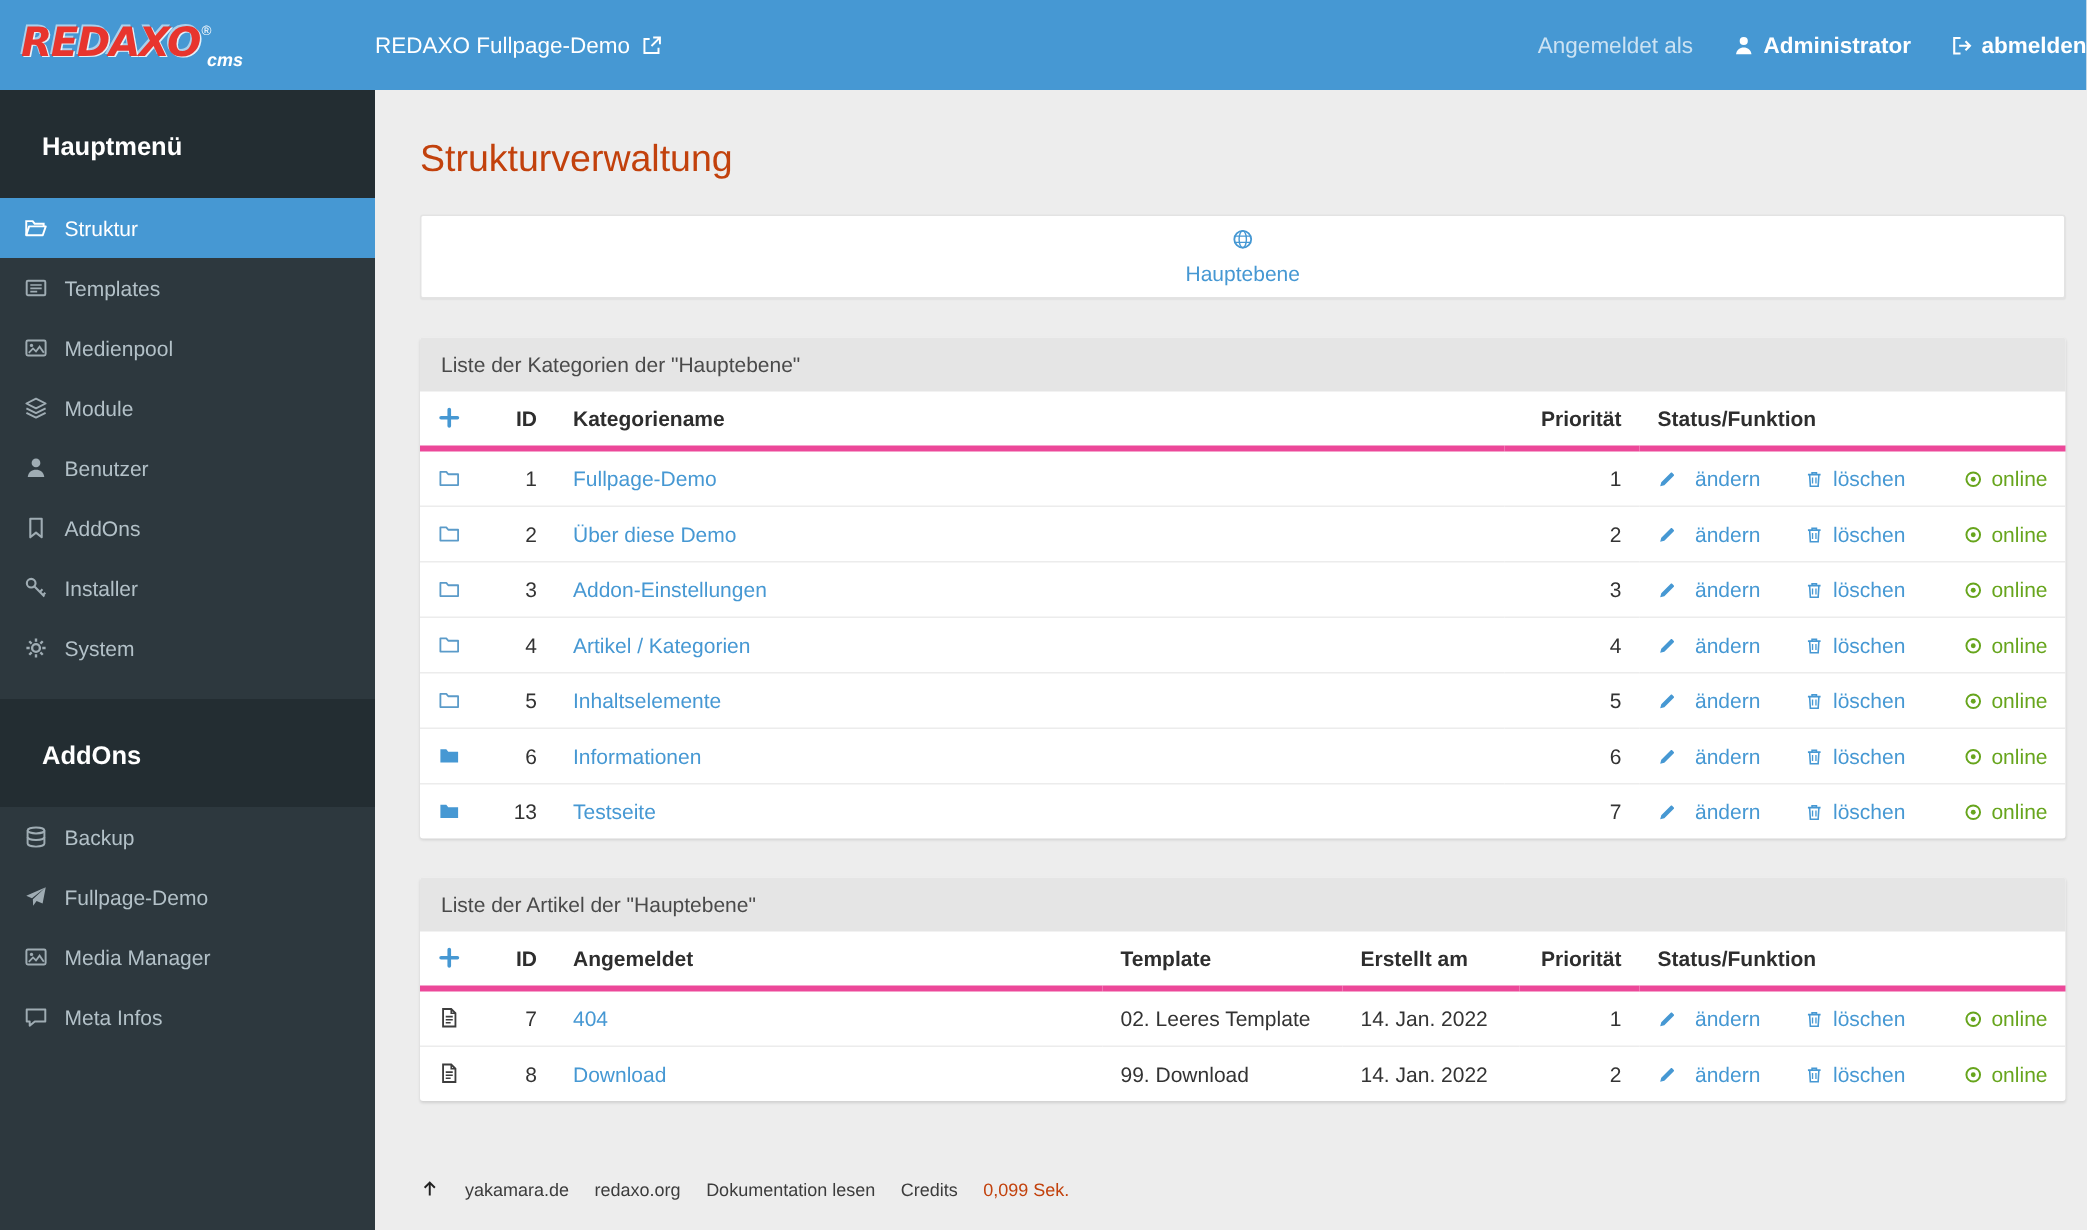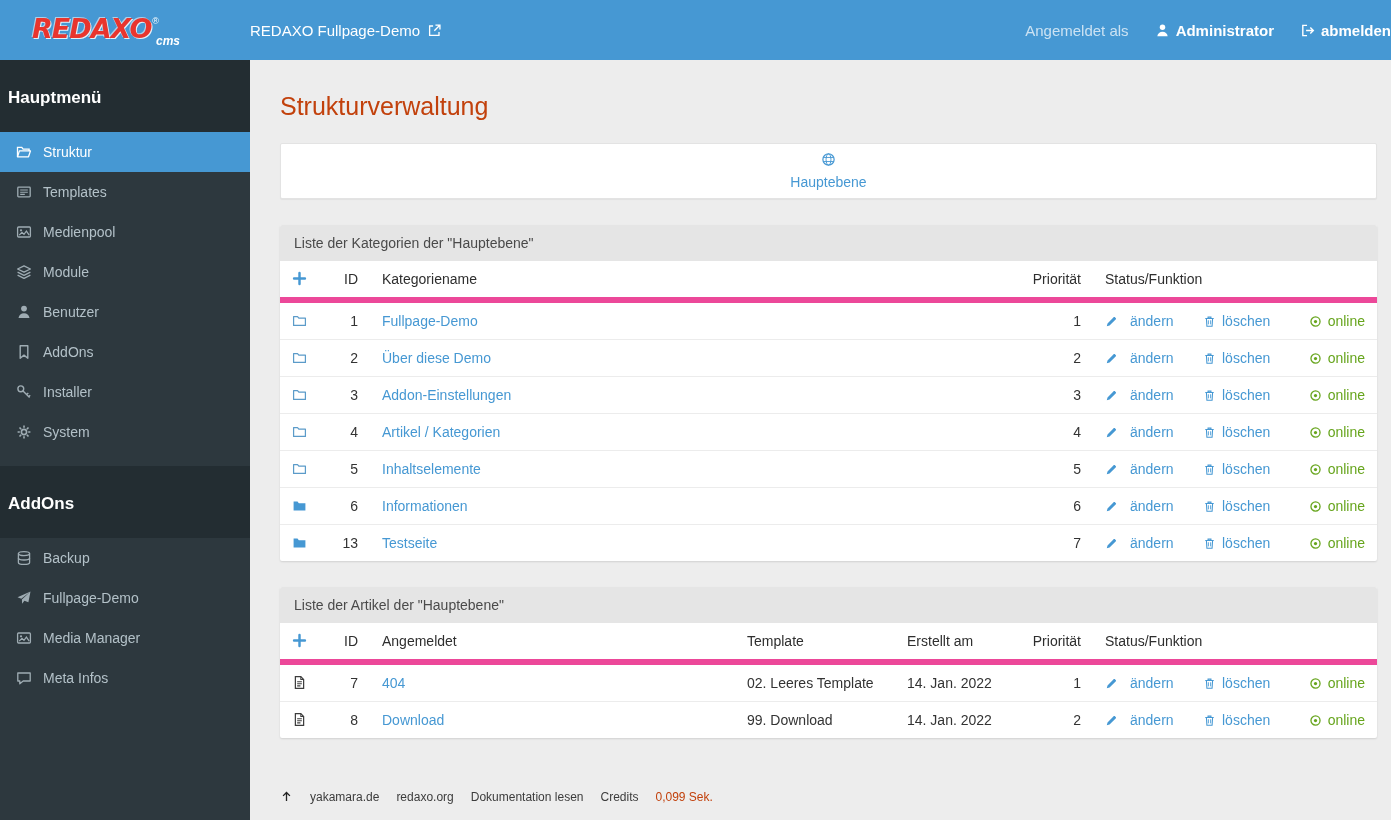--- a/index.html
+++ b/index.html
@@ -23,42 +23,42 @@
     font-size:14px;color:#333;
   }
   svg.ic{width:15px;height:15px;vertical-align:-2px;}
   a{text-decoration:none;color:var(--blue);cursor:pointer;}
 
   
   .topbar{
     height:60px;background:var(--blue);color:#fff;
     display:flex;align-items:center;
   }
-  .logo{width:250px;padding-left:32px;white-space:nowrap;cursor:pointer;}
+  .logo{width:250px;padding-left:14px;white-space:nowrap;cursor:pointer;}
   .logo-text{
     font-family:"DejaVu Sans",sans-serif;font-weight:bold;font-style:italic;
     font-size:27px;color:var(--red);letter-spacing:-1px;
     text-shadow:1px 1px 0 rgba(255,255,255,.85), -1px -1px 0 rgba(255,255,255,.55);
   }
   .logo-reg{color:#fff;font-size:9px;vertical-align:14px;margin-left:1px;}
   .logo-cms{color:#fff;font-size:12px;font-style:italic;font-weight:bold;vertical-align:-7px;margin-left:-3px;}
   .site-link{color:#fff;font-size:15px;display:inline-flex;align-items:center;gap:7px;}
   .topbar-right{margin-left:auto;display:flex;align-items:center;gap:26px;font-size:15px;}
   .logged-as{color:rgba(255,255,255,.72);}
   .tb-link{color:#fff;font-weight:bold;display:inline-flex;align-items:center;gap:6px;}
 
   
   .sidebar{
     position:fixed;top:60px;left:0;bottom:0;width:250px;
     background:var(--sidebar-bg);
   }
   .nav-section-title{
     background:var(--sidebar-head);color:#fff;
     font-size:17px;font-weight:bold;
-    padding:28px 8px 24px;
+    padding:28px 28px 24px;
   }
   .nav-list{list-style:none;margin:0;padding:0 0 14px;}
   .nav-item{
     display:flex;align-items:center;gap:11px;
     height:40px;padding:0 16px;color:var(--sidebar-text);font-size:14px;
   }
   .nav-item svg.ic{width:16px;height:16px;flex:0 0 16px;opacity:.85;}
   .nav-item.active{background:var(--blue);color:#fff;}
   .nav-item.active svg.ic{opacity:1;}
 
@@ -76,21 +76,21 @@
   .panel{
     margin-top:26px;background:#fff;border-radius:2px;
     box-shadow:0 1px 2px rgba(0,0,0,.12);
   }
   .panel-header{
     background:var(--panel-head);color:#4a4a4a;font-size:14px;
     padding:10px 14px;border-radius:2px 2px 0 0;
   }
   table{width:100%;border-collapse:collapse;font-size:14px;table-layout:fixed;}
   th,td{padding:10px 12px;text-align:left;vertical-align:middle;overflow:hidden;white-space:nowrap;}
-  thead th{font-weight:normal;color:#2e2e2e;border-bottom:6px solid #ec4899;}
+  thead th{font-weight:bold;color:#2e2e2e;border-bottom:4px solid #ec4899;}
   tbody td{border-top:1px solid #ececec;}
   tbody tr:first-child td{border-top:none;}
   .num{text-align:right;}
   .cat-icon{color:#5b9bc9;}
   .cat-icon.solid{color:var(--blue);}
   .file-icon{color:#3d3d3d;}
   .plus-icon{color:var(--blue);width:14px;height:14px;}
   .status-cell{display:flex;align-items:center;}
   .act{display:inline-flex;align-items:center;gap:6px;}
   .act-edit{width:98px;gap:12px;}

